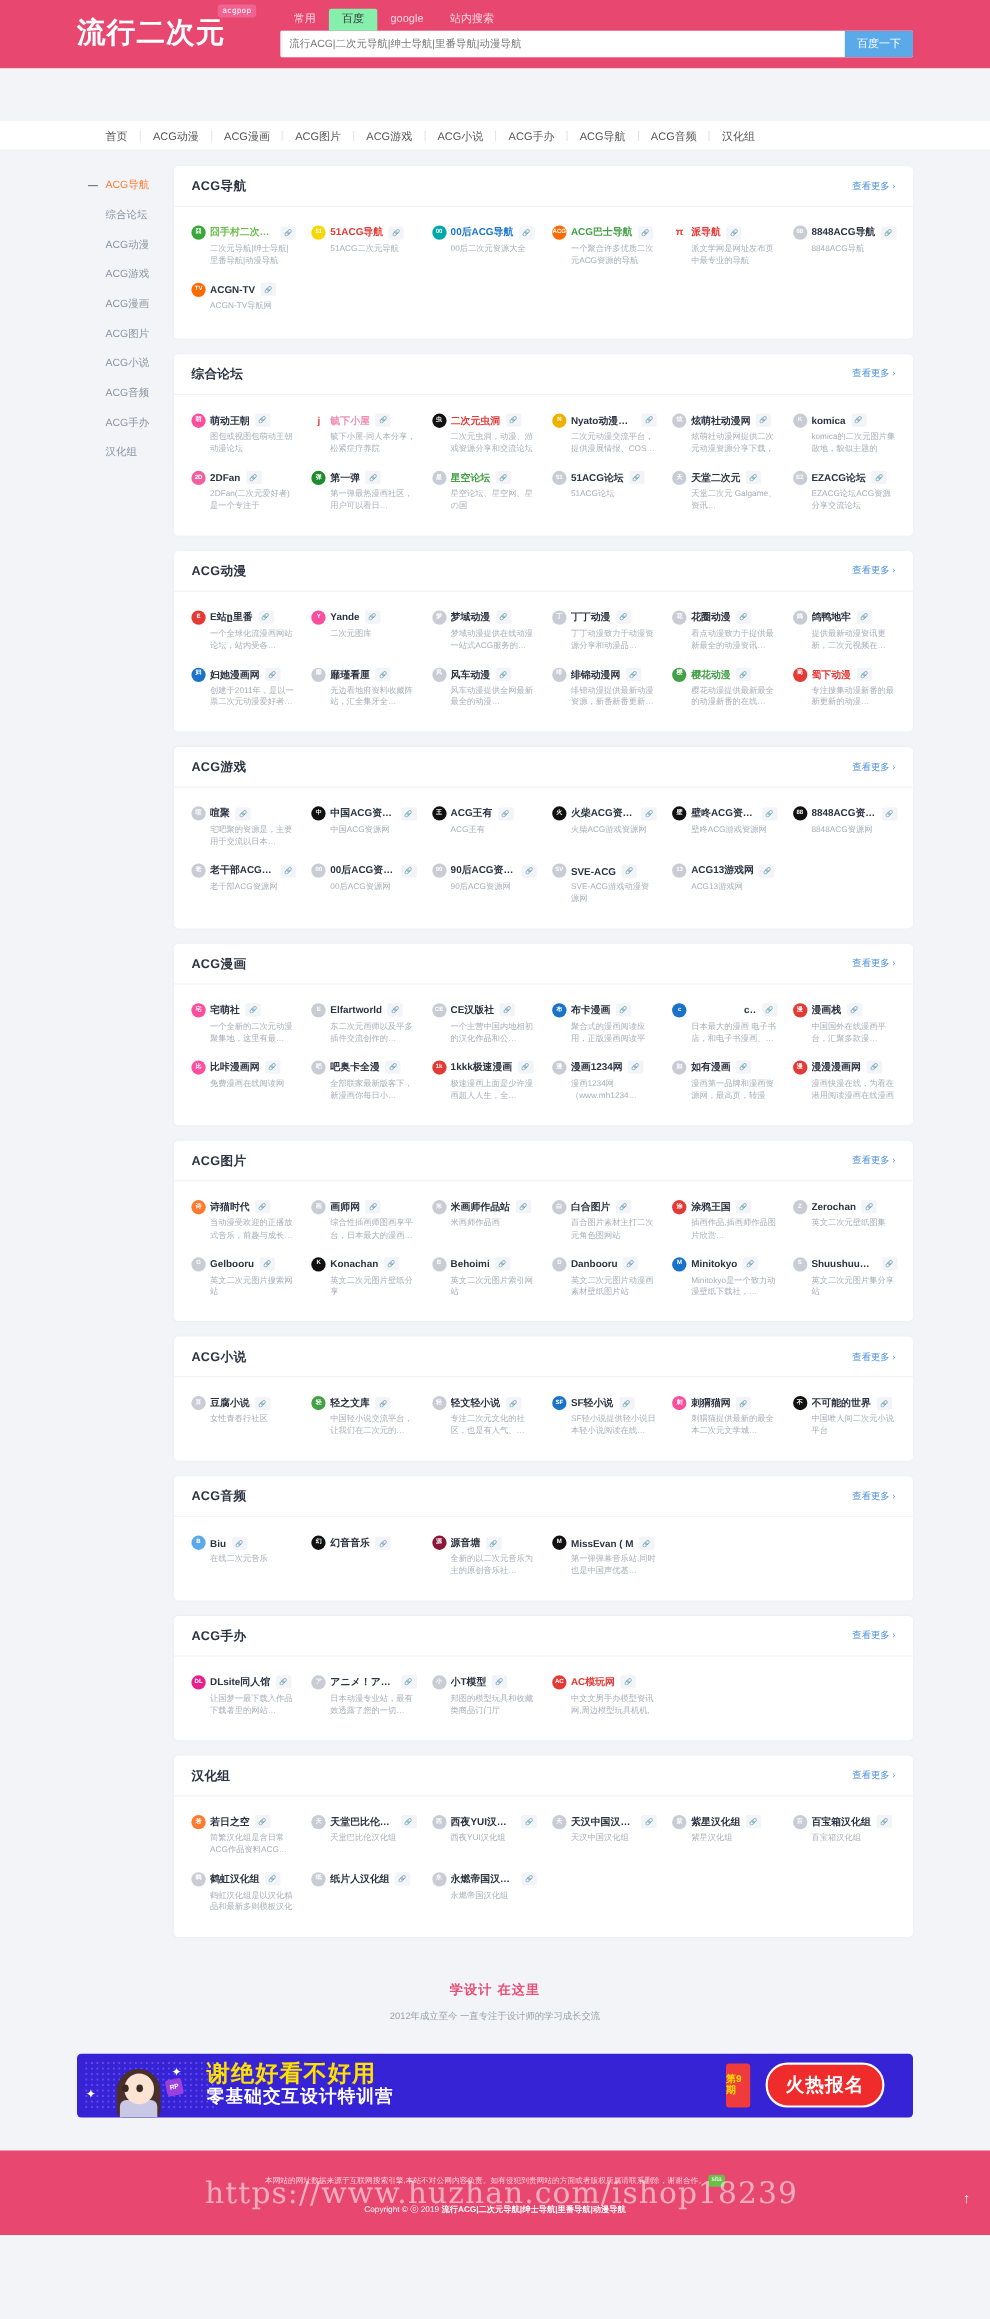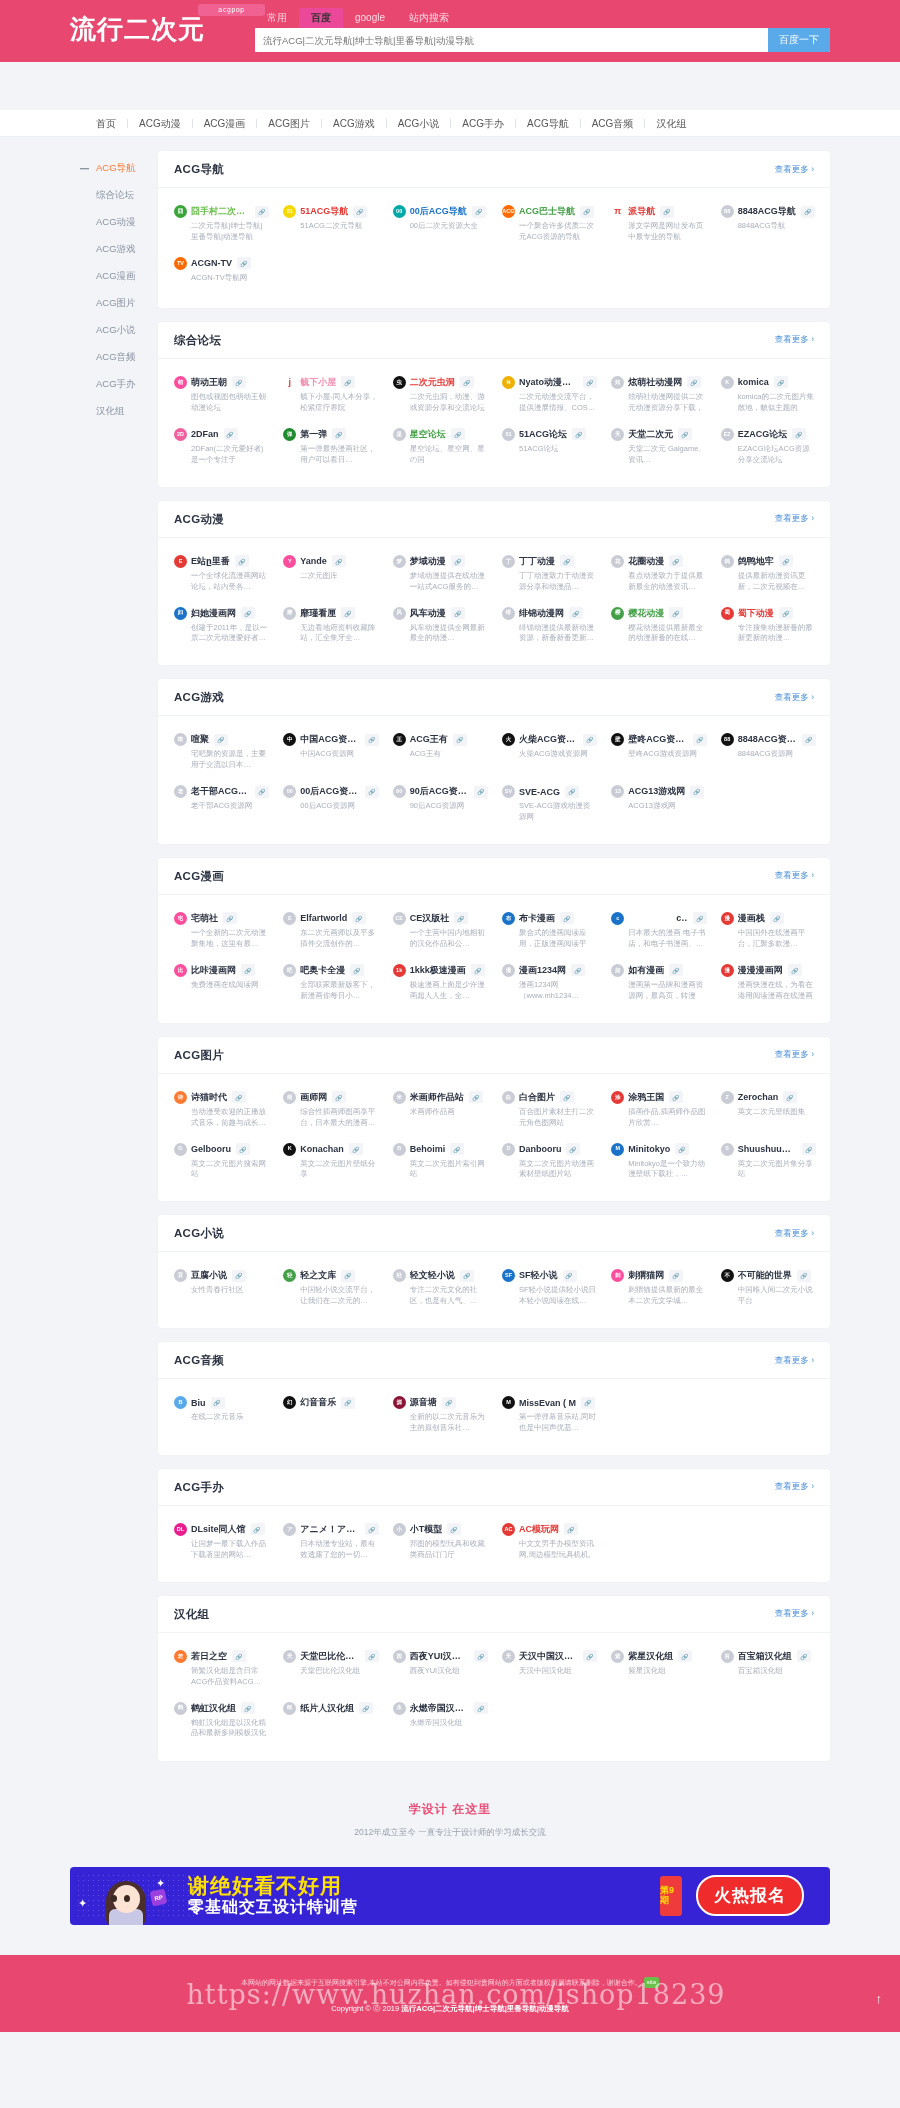--- a/index.html
+++ b/index.html
@@ -43,43 +43,43 @@
     letter-spacing: 1px;
     line-height: 1;
   }
   .logo-badge {
     position: absolute;
     top: 4px;
     left: 128px;
     background: #f06292;
     color: #fff;
     font-size: 7px;
-    padding: 2px 20px;
+    padding: 2px 4px;
     border-radius: 3px;
     font-family: "DejaVu Sans Mono", monospace;
     letter-spacing: 0.2px;
   }
   .search-zone { flex: 1; position: relative; padding-top: 8px; }
   .search-tabs {
     display: flex;
     align-items: flex-end;
     height: 20px;
     gap: 0px;
   }
   .search-tab {
     font-size: 10px;
     color: #ffd9e3;
     padding: 3px 12px;
     cursor: pointer;
     line-height: 14px;
   }
   .search-tab.active {
-    background: #ec4899;
+    background: #86efac;
     color: #333;
-    font-weight: bold;
+    font-weight: normal;
     border-radius: 2px 2px 0 0;
   }
   .search-box {
     display: flex;
     height: 24px;
     background: #fff;
     border-radius: 1px;
     overflow: hidden;
     width: 100%;
   }

